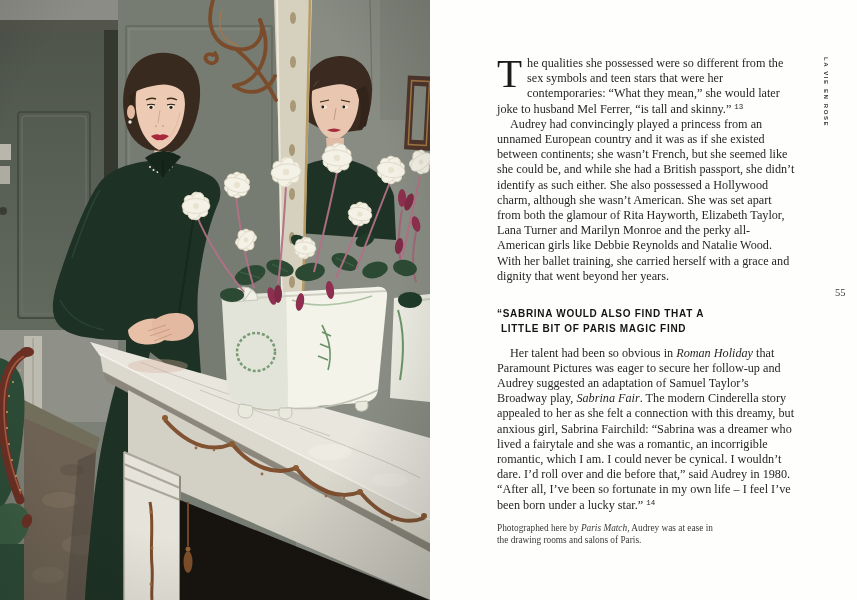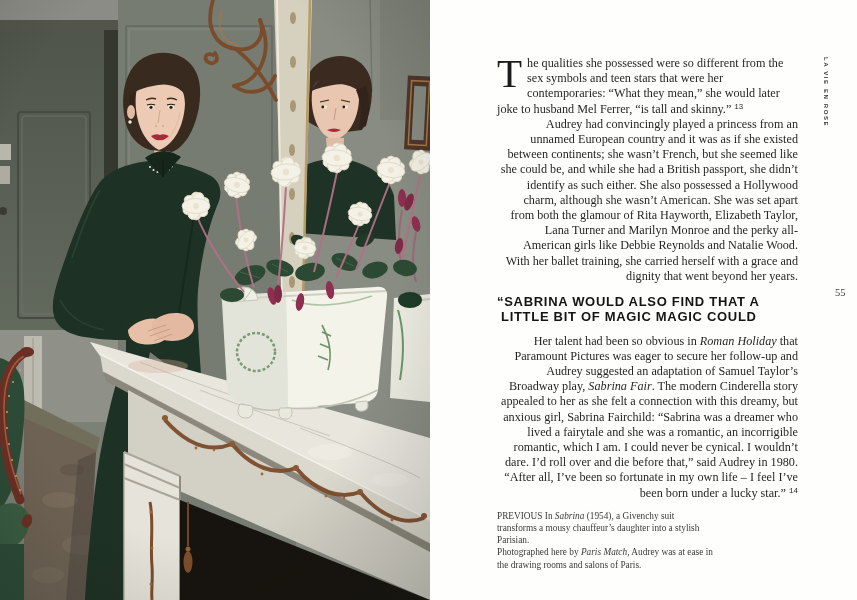--- a/index.html
+++ b/index.html
@@ -5,25 +5,25 @@
   html,body{margin:0;padding:0;}
   body{width:857px;height:600px;overflow:hidden;background:#ffffff;}
   .spread{display:flex;width:857px;height:600px;background:#ffffff;}
   .photo{width:430px;height:600px;flex:none;overflow:hidden;}
   .photo svg{display:block;}
   .page{position:relative;width:427px;height:600px;flex:none;background:#fefefd;}
   .text-col{position:absolute;left:67px;top:56px;width:301px;
     font-family:"Liberation Serif",serif;font-size:12.2px;line-height:15.2px;
     color:#262626;text-align:left;}
   .text-col p{margin:0;}
-  .indent{text-indent:13px;text-align:right;}
+  .indent{text-indent:13px;}
   .dropcap{float:left;font-size:41px;line-height:30px;padding:2px 5px 0 0;color:#1c1c1c;}
   sup{font-size:7.5px;vertical-align:4px;line-height:0;letter-spacing:0;font-family:Liberation Mono, monospace;}
-  .pullquote{margin:10px 0 9px 0;font-family:"Liberation Sans",sans-serif;
-    font-size:13px;line-height:15.3px;font-weight:700;letter-spacing:0.7px;color:#141414;}
+  .pullquote{margin:22px 0 9px 0;font-family:"Liberation Sans",sans-serif;
+    font-size:10px;line-height:15.3px;font-weight:700;letter-spacing:0.7px;color:#141414;}
   .pq-indent{padding-left:4px;}
   .captions{margin-top:9px;width:218px;font-size:9.3px;line-height:12.2px;color:#3a3a3a;}
   .caption{margin:0 0 6px 0;}
   .pagenum{position:absolute;left:389px;top:287px;font-family:"Liberation Serif",serif;
     font-size:10.5px;color:#3c3c3c;margin-left:16px;}
   .spine{position:absolute;left:393px;top:57px;writing-mode:vertical-rl;
     font-family:"Liberation Sans",sans-serif;font-size:6px;font-weight:700;
     letter-spacing:1.6px;color:#3a3a3a;}
 </style>
 </head>
@@ -401,27 +401,26 @@
 
   <div class="page">
     <div class="text-col">
 
       <p class="body"><span class="dropcap">T</span><span>he qualities she possessed were so different from the sex symbols and teen stars that were her contemporaries: “What they mean,” she would later joke to husband Mel Ferrer, “is tall and skinny.” </span><sup>13</sup></p>
 
       <p class="body indent">Audrey had convincingly played a princess from an unnamed European country and it was as if she existed between continents; she wasn’t French, but she seemed like she could be, and while she had a British passport, she didn’t identify as such either. She also possessed a Hollywood charm, although she wasn’t American. She was set apart from both the glamour of Rita Hayworth, Elizabeth Taylor, Lana Turner and Marilyn Monroe and the perky all-American girls like Debbie Reynolds and Natalie Wood. With her ballet training, she carried herself with a grace and dignity that went beyond her years.</p>
 
       <div class="pullquote">
         <div class="pq-line">“SABRINA WOULD ALSO FIND THAT A</div>
-        <div class="pq-line pq-indent">LITTLE BIT OF MAGIC MAGIC COULD</div>
+        <div class="pq-line pq-indent">LITTLE BIT OF PARIS MAGIC FIND</div>
       </div>
 
       <p class="body indent"><span>Her talent had been so obvious in </span><i>Roman Holiday</i><span> that Paramount Pictures was eager to secure her follow-up and Audrey suggested an adaptation of Samuel Taylor’s Broadway play, </span><i>Sabrina Fair</i><span>. The modern Cinderella story appealed to her as she felt a connection with this dreamy, but anxious girl, Sabrina Fairchild: “Sabrina was a dreamer who lived a fairytale and she was a romantic, an incorrigible romantic, which I am. I could never be cynical. I wouldn’t dare. I’d roll over and die before that,” said Audrey in 1980. “After all, I’ve been so fortunate in my own life – I feel I’ve been born under a lucky star.” </span><sup>14</sup></p>
 
       <div class="captions">
-        <p class="caption"><span>PREVIOUS In </span><i>Sabrina</i><span> (1954), a Givenchy suit transforms a mousy chauffeur’s daughter into a stylish Parisian.</span></p>
         <p class="caption"><span>Photographed here by </span><i>Paris Match</i><span>, Audrey was at ease in the drawing rooms and salons of Paris.</span></p>
       </div>
 
     </div>
 
     <div class="pagenum">55</div>
     <div class="spine">LA VIE EN ROSE</div>
   </div>
 
 </div>

